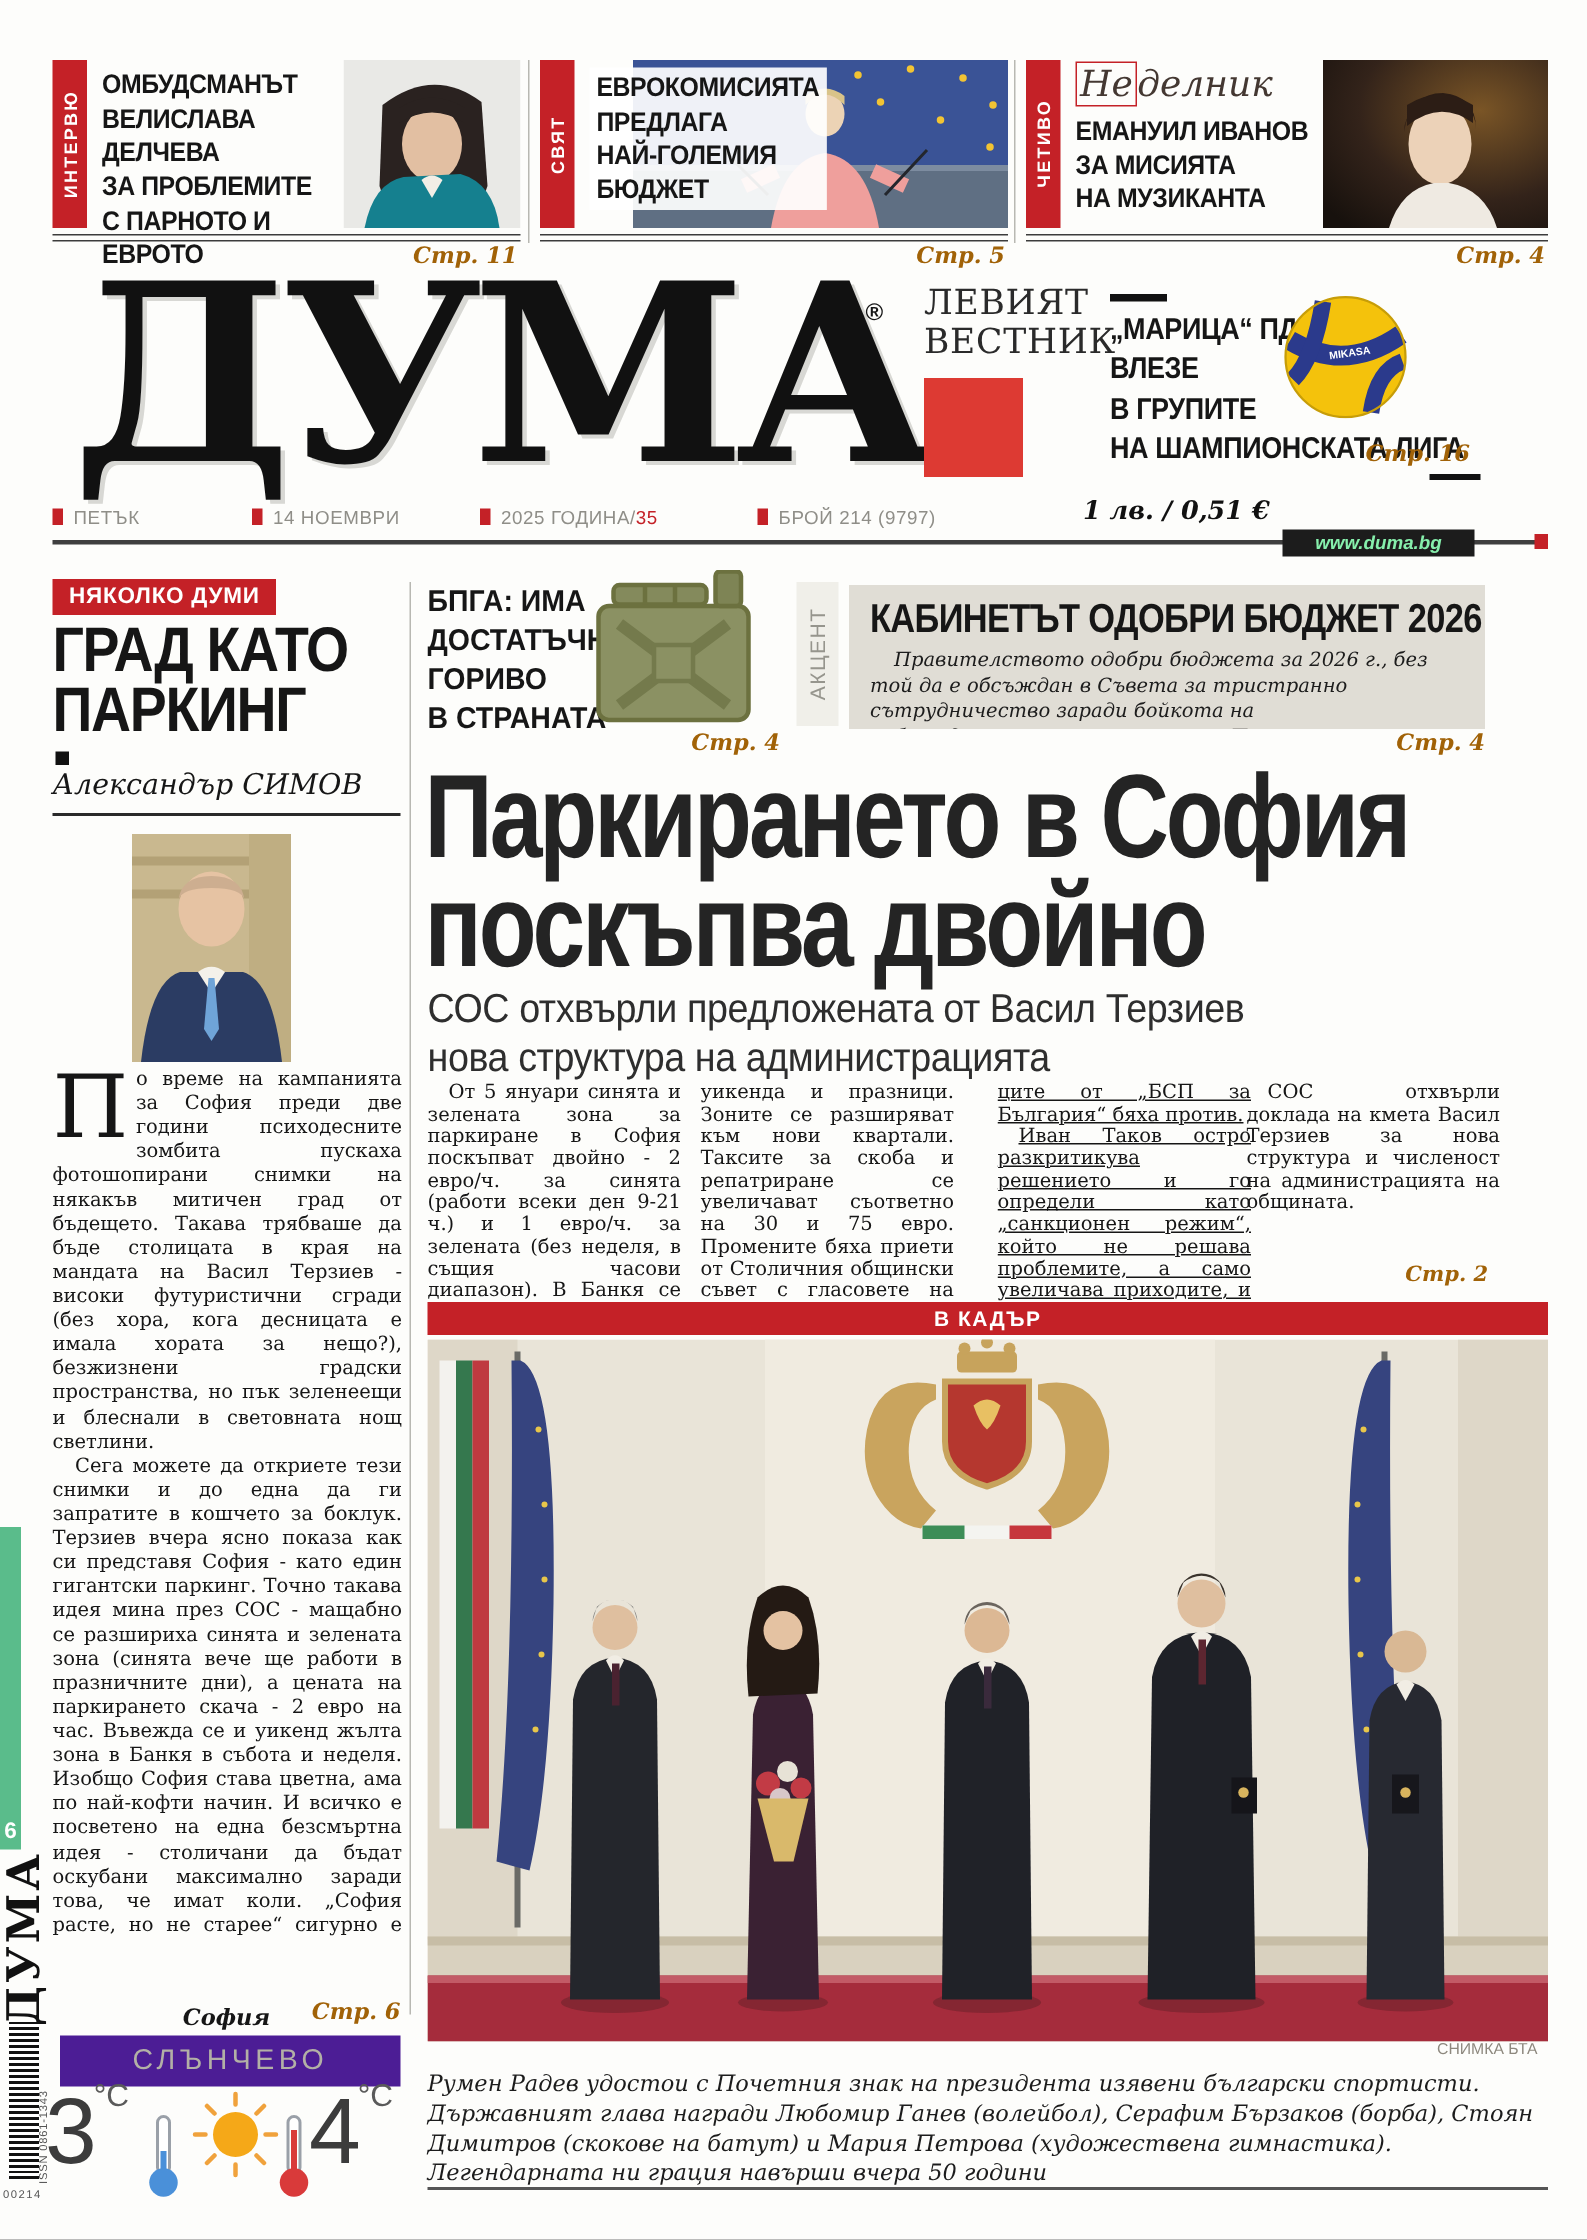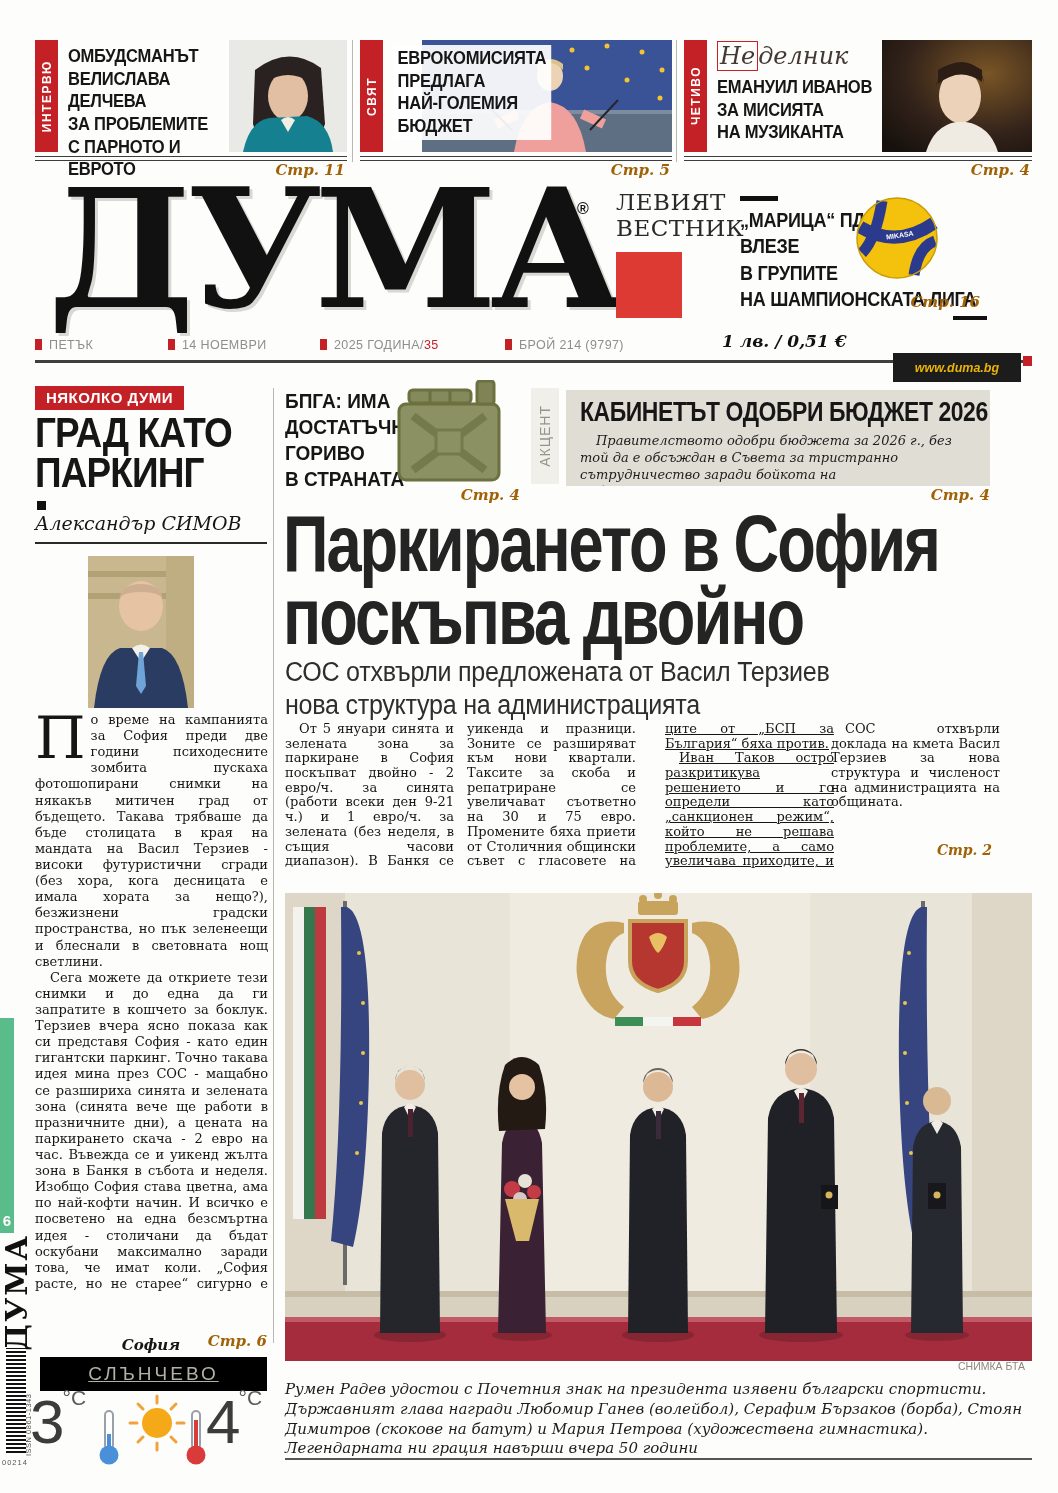--- a/index.html
+++ b/index.html
@@ -47,21 +47,21 @@
 
   
   .dl-item{position:absolute;top:338px;font-size:12.5px;color:#8f8e88;letter-spacing:.4px;}
   .dl-item:before{content:"";display:inline-block;width:7px;height:11px;background:#c42127;
                   margin-right:7px;vertical-align:-1px;}
   #dl1{left:35px;} #dl2{left:168px;} #dl3{left:320px;} #dl4{left:505px;}
   #dl3 b{color:#c42127;font-weight:normal;}
   #price{left:722px;top:331px;font-family:"DejaVu Serif",serif;font-style:italic;font-weight:bold;
          font-size:17px;color:#111;}
   #main-rule{left:35px;top:360px;width:997px;height:3px;background:#3f3f3f;}
-  #website{left:893px;top:353px;width:128px;height:29px;background:#1c1c1c;color:#eab308;
+  #website{left:855px;top:353px;width:128px;height:18px;background:#1c1c1c;color:#86efac;
            font-style:italic;font-weight:bold;font-size:12.5px;display:flex;align-items:center;
            justify-content:center;}
   #website-marker{left:1023px;top:356px;width:9px;height:10px;background:#c42127;}
 
   
   #rubric{left:35px;top:386px;background:#c42127;color:#fff;font-weight:bold;font-size:15px;
           padding:3px 11px 4px;letter-spacing:.5px;}
   #op-title{left:35px;top:413px;font-weight:bold;font-size:42px;line-height:.95;
             transform:scaleX(.88);transform-origin:left top;letter-spacing:-1px;}
   #op-bullet{left:37px;top:501px;width:9px;height:9px;background:#111;}
@@ -72,22 +72,22 @@
            font-family:"DejaVu Serif",serif;font-size:13px;line-height:1.24;text-align:justify;}
   #op-body p{margin:0;} #op-body p.ind{text-indent:15px;}
   .dropcap{float:left;font-family:"DejaVu Serif",serif;font-size:58px;line-height:.82;
            padding:3px 5px 0 0;font-weight:normal;}
   #op-page{left:35px;top:1332px;width:232px;text-align:right;}
   #v-divider{left:273px;top:388px;width:1px;height:955px;background:#b8b8b2;}
 
   
   #w-city{left:35px;top:1336px;width:232px;text-align:center;font-family:"DejaVu Serif",serif;
           font-style:italic;font-weight:bold;font-size:15px;}
-  #w-bar{left:40px;top:1357px;width:227px;height:34px;background:#000000;color:#b3b0a6;
-         font-size:19px;letter-spacing:3px;display:flex;align-items:center;justify-content:center;text-decoration:underline;}
+  #w-bar{left:40px;top:1357px;width:227px;height:34px;background:#4c1d95;color:#b3b0a6;
+         font-size:19px;letter-spacing:3px;display:flex;align-items:center;justify-content:center;}
   .w-temp{position:absolute;font-size:62px;color:#3c3c3c;letter-spacing:-2px;}
   #w-low{left:30px;top:1386px;} #w-high{left:206px;top:1386px;}
   .deg{font-size:21px;color:#5a5a5a;vertical-align:38px;letter-spacing:0;}
   #thermo-cold{left:96px;top:1408px;} #thermo-warm{left:183px;top:1408px;}
   #sun{left:126px;top:1392px;}
 
   
   #fuel-title{left:285px;top:388px;font-weight:bold;font-size:20px;line-height:1.3;
               transform:scaleX(.95);transform-origin:left top;}
   #jerrycan{left:393px;top:380px;width:124px;height:102px;}
@@ -326,20 +326,21 @@
     </div>
   <div class="lead-col" id="lc3">
       <p>ците от „БСП за България“ бяха против.</p>
       <p class="ind">Иван Таков остро разкритикува решението и го определи като „санкционен режим“, който не решава проблемите, а само увеличава приходите, и посочи, че то идва в неподходящо</p>
     </div>
   <div class="lead-col" id="lc4">
       <p class="ind">СОС отхвърли доклада на кмета Васил Терзиев за нова структура и численост на администрацията на общината.</p>
     </div>
   <div class="abs pageref" id="lead-page">Стр. 2</div>
 
+  <div class="abs" id="kader-bar">В КАДЪР</div>
   <div class="abs" id="main-photo">
     <svg width="747" height="468" viewBox="0 0 747 468">
       <rect width="747" height="468" fill="#e9e4d8"></rect>
       <rect x="0" width="60" height="400" fill="#ded7c8"></rect>
         <rect x="687" width="60" height="400" fill="#ded7c8"></rect>
       <rect x="225" y="0" width="300" height="400" fill="#f0ebe0"></rect>
 
       <g>
         <rect x="353" y="8" width="40" height="14" rx="3" fill="#c7a35c"></rect>
         <circle cx="358" cy="6" r="4" fill="#c7a35c"></circle>

